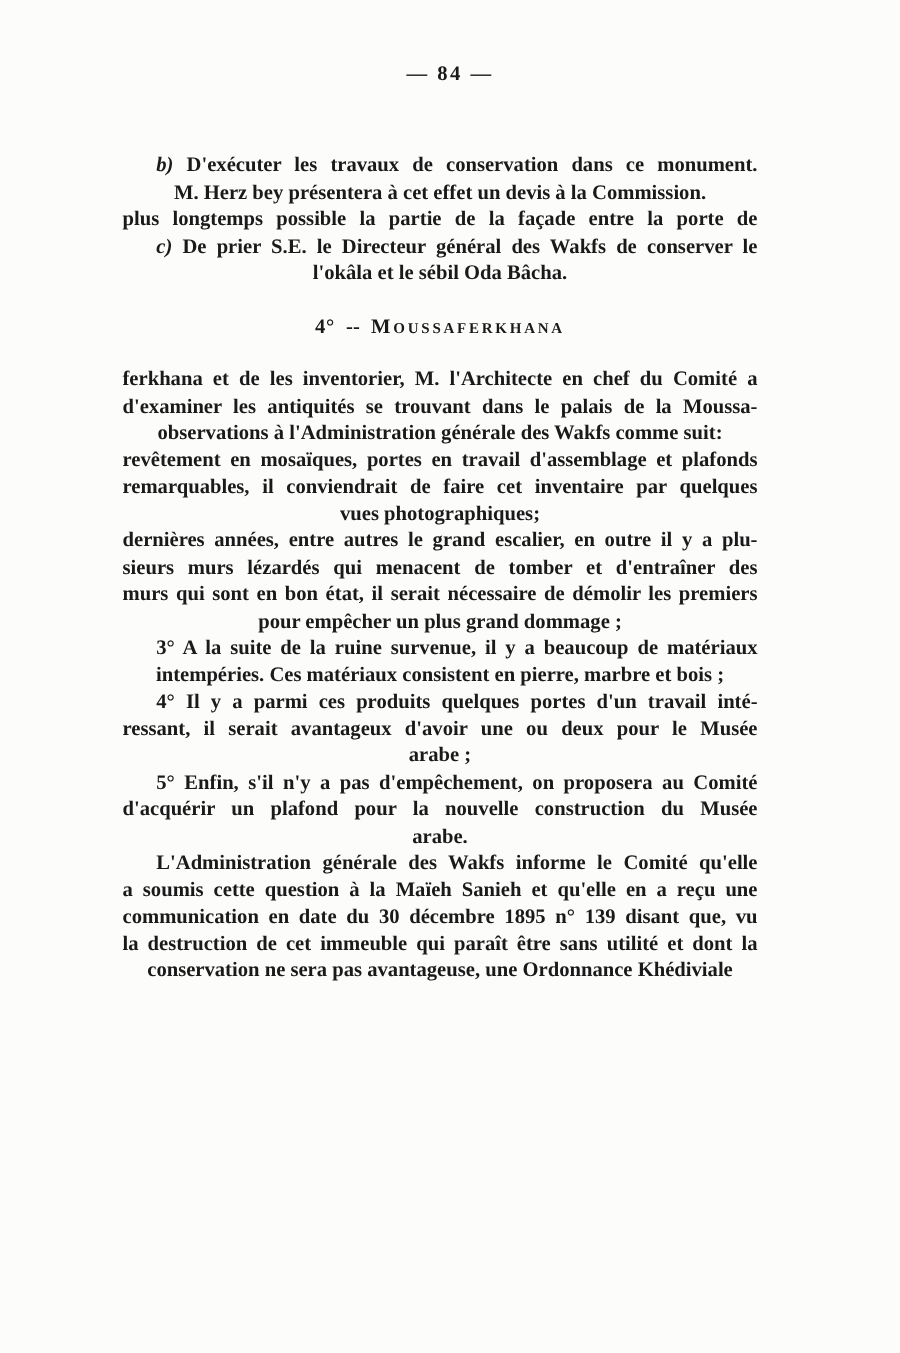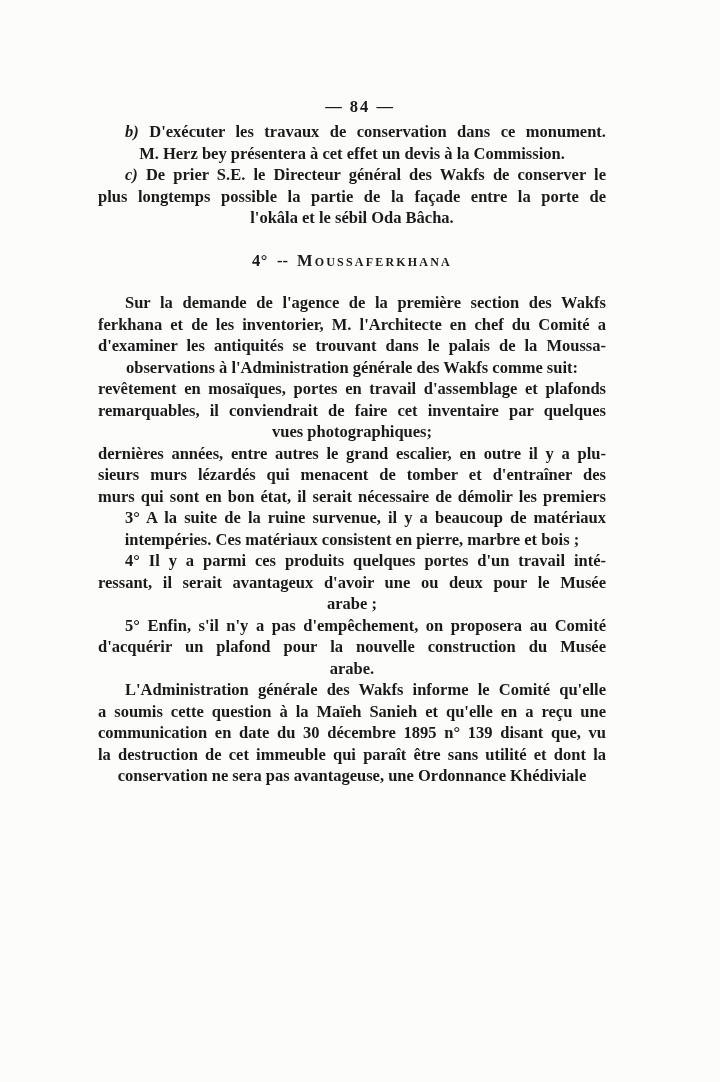--- a/index.html
+++ b/index.html
@@ -9,21 +9,21 @@
     width:720px; height:1082px;
     background:#fcfcfb;
     color:#1a1a1a;
     font-family:"Liberation Serif","DejaVu Serif",serif;
     font-size:16.5px;
     font-weight:600;
     overflow:hidden;
   }
   .pagenum {
     margin:0;
-    padding-top:96px;
+    padding-top:48px;
     text-align:center;
     line-height:21.5px;
     letter-spacing:2px;
   }
   .textcol {
     position:absolute;
     left:98px; top:121px;
     width:508px;
   }
   .line {
@@ -58,46 +58,46 @@
 <div class="page">
   <div class="pagenum">— 84 —</div>
 
   <div class="textcol">
     <div id="top-paras">
         <div>
           <div class="line ind just"><i>b)</i><span> D'exécuter les travaux de conservation dans ce monument.</span></div>
           <div class="line"><span>M. Herz bey présentera à cet effet un devis à la Commission.</span></div>
         </div>
         <div>
+          <div class="line just"><span>plus longtemps possible la partie de la façade entre la porte de</span></div>
           <div class="line ind just"><i>c)</i><span> De prier S.E. le Directeur général des Wakfs de conserver le</span></div>
-          <div class="line just"><span>plus longtemps possible la partie de la façade entre la porte de</span></div>
           <div class="line"><span>l'okâla et le sébil Oda Bâcha.</span></div>
         </div>
       </div>
 
     <div class="heading">
       <span class="h-num">4°</span><span class="h-dash">--</span><span class="h-title">Moussaferkhana</span>
     </div>
 
     <div id="body-paras" class="bodyblock">
         <div>
-          <div class="line ind just"><span>Sur la demande de l'agence de la première section des Wakfs</span></div>
           <div class="line just"><span>ferkhana et de les inventorier, M. l'Architecte en chef du Comité a</span></div>
           <div class="line just"><span>d'examiner les antiquités se trouvant dans le palais de la Moussa-</span></div>
           <div class="line"><span>observations à l'Administration générale des Wakfs comme suit:</span></div>
         </div>
         <div>
           <div class="line just"><span>revêtement en mosaïques, portes en travail d'assemblage et plafonds</span></div>
           <div class="line just"><span>remarquables, il conviendrait de faire cet inventaire par quelques</span></div>
           <div class="line"><span>vues photographiques;</span></div>
         </div>
         <div>
           <div class="line just"><span>dernières années, entre autres le grand escalier, en outre il y a plu-</span></div>
           <div class="line just"><span>sieurs murs lézardés qui menacent de tomber et d'entraîner des</span></div>
           <div class="line just"><span>murs qui sont en bon état, il serait nécessaire de démolir les premiers</span></div>
+          <div class="line"><span>pour empêcher un plus grand dommage ;</span></div>
         </div>
         <div>
           <div class="line ind just"><span>3° A la suite de la ruine survenue, il y a beaucoup de matériaux</span></div>
           <div class="line"><span>intempéries. Ces matériaux consistent en pierre, marbre et bois ;</span></div>
         </div>
         <div>
           <div class="line ind just"><span>4° Il y a parmi ces produits quelques portes d'un travail inté-</span></div>
           <div class="line just"><span>ressant, il serait avantageux d'avoir une ou deux pour le Musée</span></div>
           <div class="line"><span>arabe ;</span></div>
         </div>

